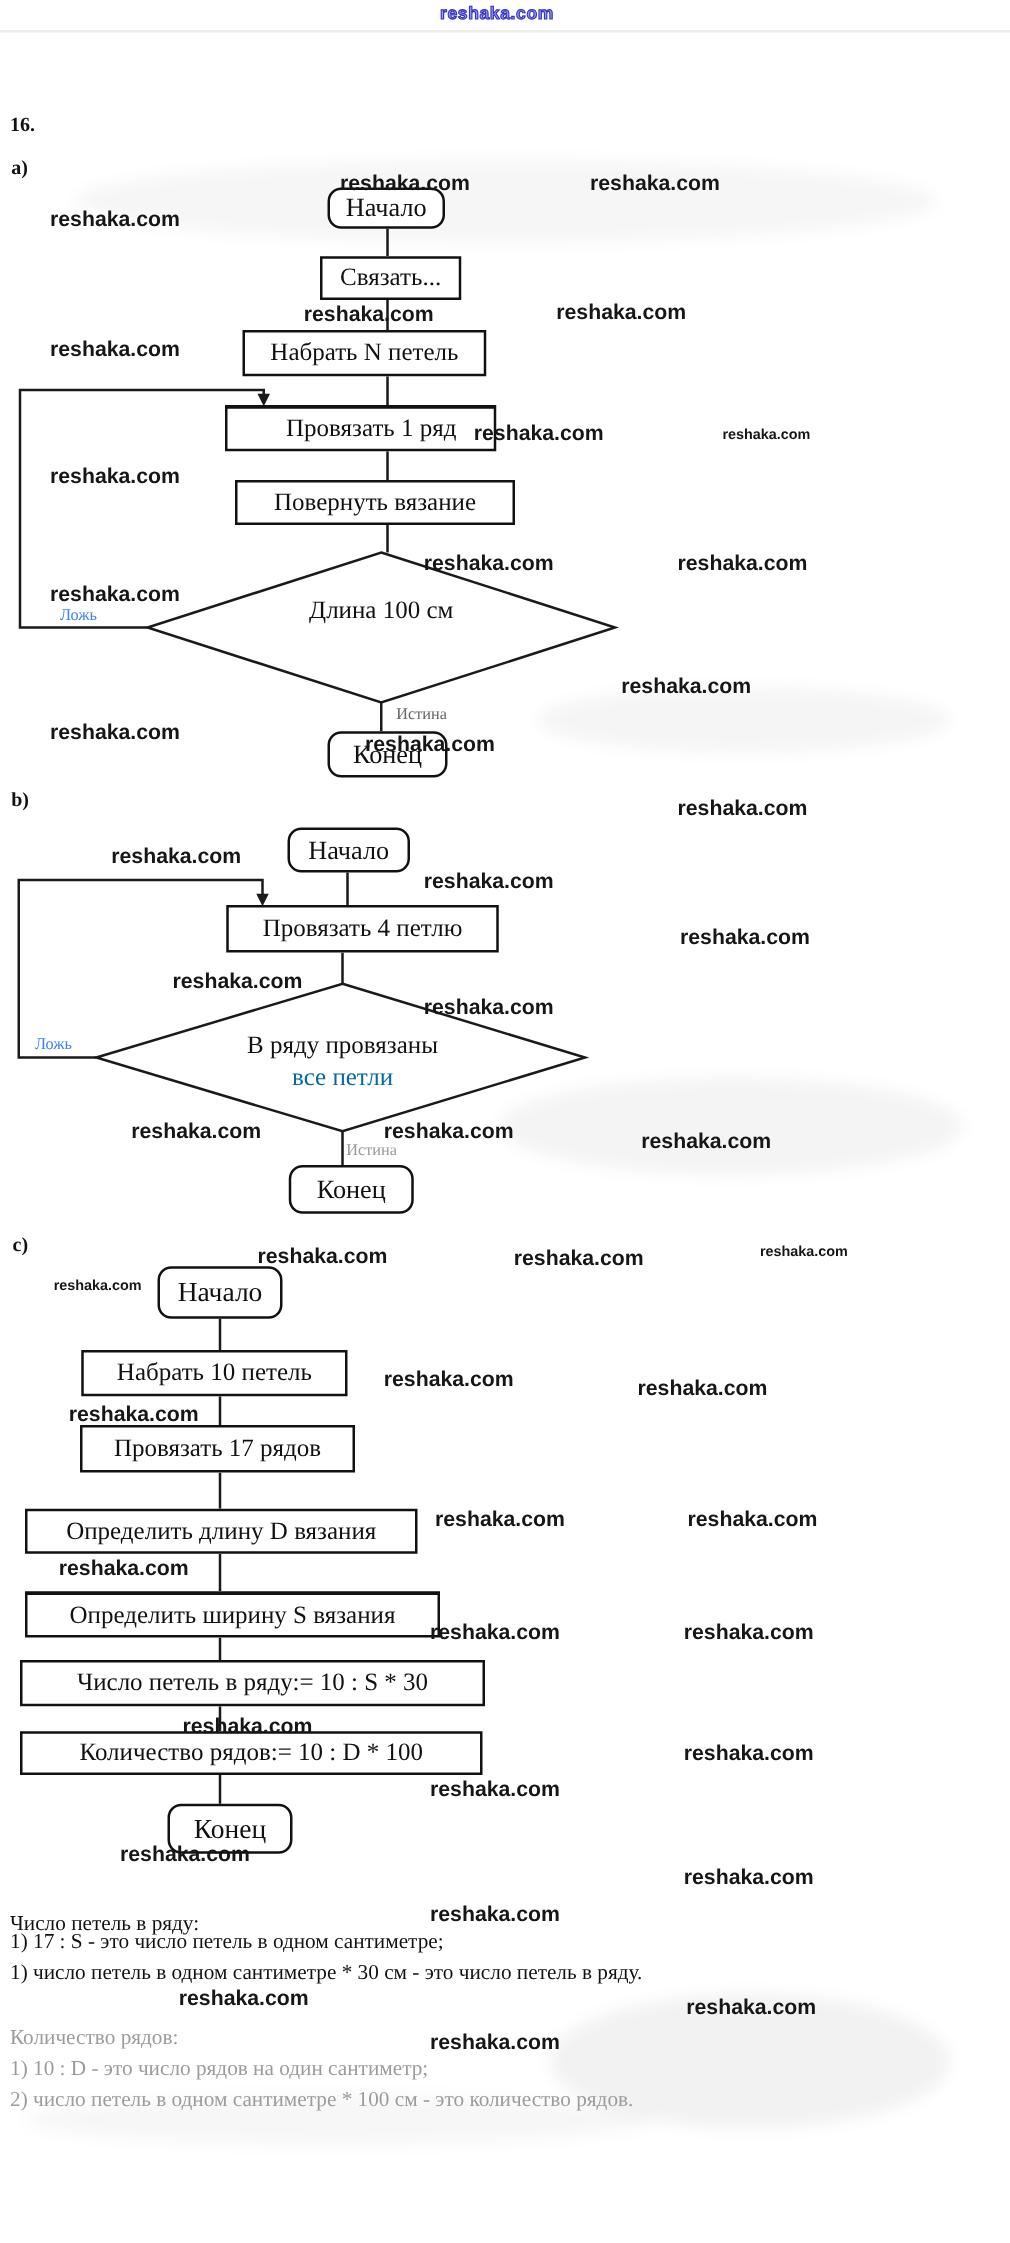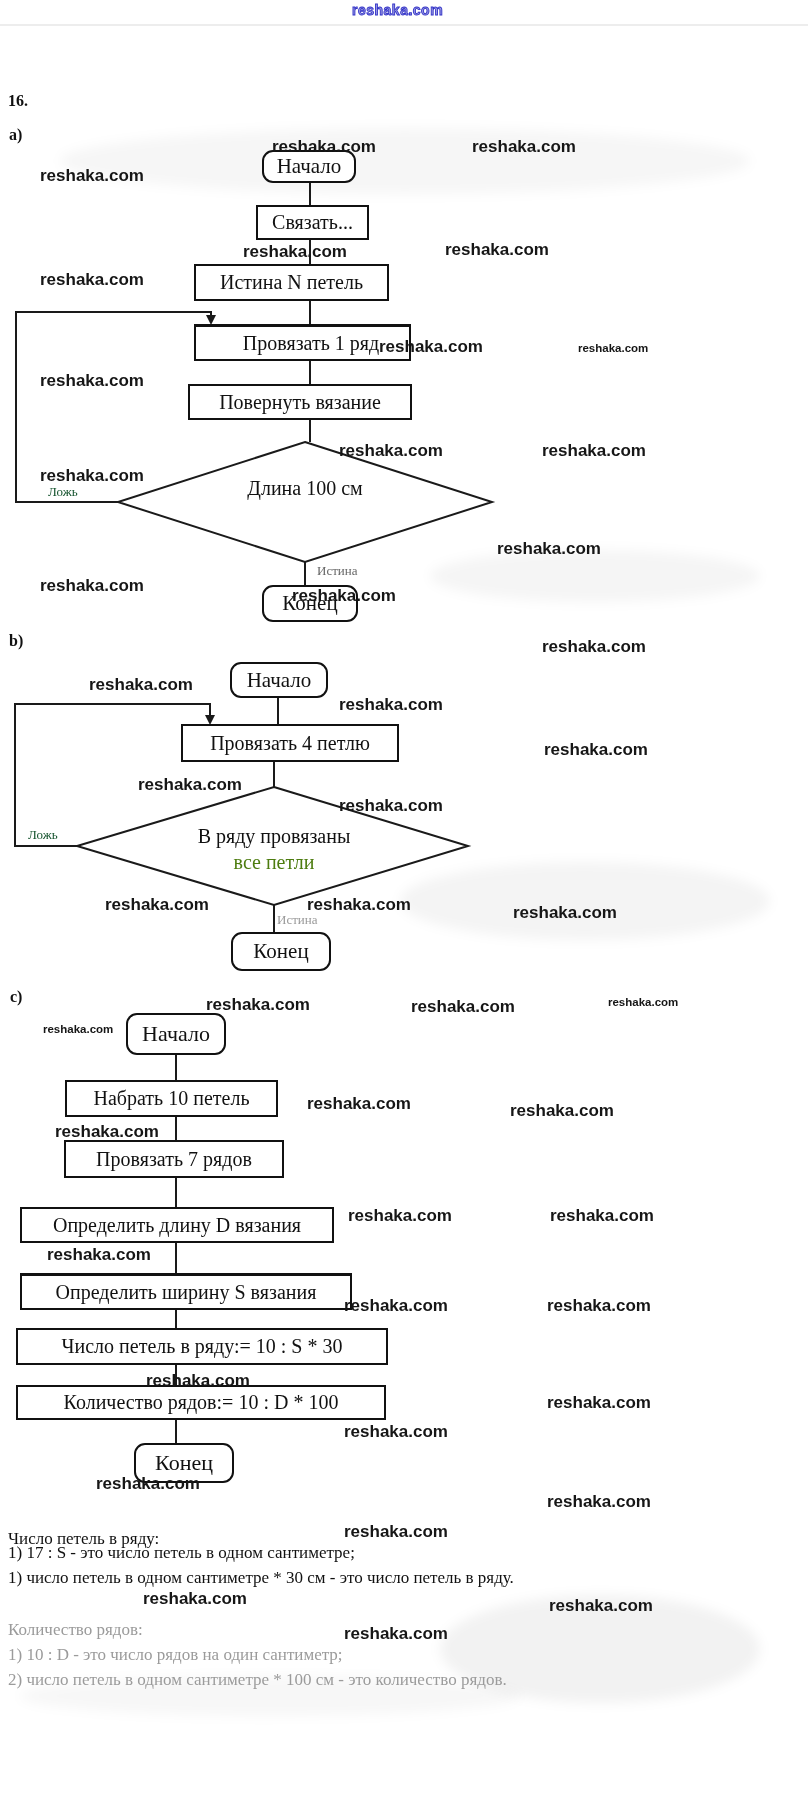--- a/index.html
+++ b/index.html
@@ -12,21 +12,21 @@
         font-size:17px;color:#161616;white-space:nowrap;z-index:3;line-height:1;}
   .wm.sm{font-size:11.5px;font-weight:600;}
   .seclabel{position:absolute;font-weight:bold;font-size:16px;z-index:2;}
   .box{position:absolute;box-sizing:border-box;background:#fff;border:2px solid #111;
         display:flex;align-items:center;justify-content:center;text-align:center;
         font-size:20px;line-height:1.05;z-index:2;white-space:nowrap;}
   .box.thick{border-width:2.5px;}
   .box.topthick{border-top-width:3.5px;}
   .box.round{border-radius:11px;border-width:2.5px;font-size:21px;}
   .dtext{position:absolute;z-index:2;text-align:center;font-size:20px;white-space:nowrap;}
-  .branch{position:absolute;z-index:2;font-size:13px;color:#14532d;white-space:nowrap;}
+  .branch{position:absolute;z-index:2;font-size:13px;color:#3b82f6;white-space:nowrap;}
   .svglayer{position:absolute;left:0;top:0;z-index:1;}
   .blob{position:absolute;z-index:0;filter:blur(6px);border-radius:50%;}
   .expl{position:absolute;left:8px;font-size:17px;white-space:nowrap;z-index:2;}
   .faded{color:#9b9b9b;}
 </style>
 </head>
 <body>
 
 <div class="page">
 
@@ -58,39 +58,39 @@
     </g>
   </svg>
 
   <div class="seclabel" style="left:8px;top:92px;">16.</div>
   <div class="seclabel" style="left:9px;top:126px;">a)</div>
   <div class="seclabel" style="left:9px;top:632px;">b)</div>
   <div class="seclabel" style="left:10px;top:988px;">c)</div>
 
   <div class="box round" style="left:262px;top:150px;width:94px;height:33px;">Начало</div>
   <div class="box" style="left:256px;top:205px;width:113px;height:35px;">Связать...</div>
-  <div class="box thick" style="left:194px;top:264px;width:195px;height:37px;">Истина N петель</div>
-  <div class="box thick topthick" style="left:194px;top:324px;width:217px;height:37px;padding-left:17px;">Провязать 1 ряд</div>
+  <div class="box thick" style="left:194px;top:264px;width:195px;height:37px;">Набрать N петель</div>
+  <div class="box thick topthick" style="left:180px;top:324px;width:217px;height:37px;padding-left:17px;">Провязать 1 ряд</div>
   <div class="box" style="left:188px;top:384px;width:224px;height:36px;">Повернуть вязание</div>
   <div class="dtext" style="left:165px;top:477px;width:280px;">Длина 100 см</div>
   <div class="branch" style="left:48px;top:484px;">Ложь</div>
   <div class="branch" style="left:317px;top:563px;color:#666;">Истина</div>
   <div class="box round" style="left:262px;top:585px;width:96px;height:37px;">Конец</div>
 
   <div class="box round" style="left:230px;top:662px;width:98px;height:36px;">Начало</div>
   <div class="box thick" style="left:181px;top:724px;width:218px;height:38px;">Провязать 4 петлю</div>
   <div class="dtext" style="left:134px;top:825px;width:280px;">В ряду провязаны</div>
-  <div class="dtext" style="left:134px;top:851px;width:280px;color:#4d7c0f;">все петли</div>
+  <div class="dtext" style="left:134px;top:851px;width:280px;color:#0369a1;">все петли</div>
   <div class="branch" style="left:28px;top:827px;">Ложь</div>
   <div class="branch" style="left:277px;top:912px;color:#999;">Истина</div>
   <div class="box round" style="left:231px;top:932px;width:100px;height:39px;">Конец</div>
 
   <div class="box round" style="left:126px;top:1013px;width:100px;height:42px;font-size:22px;">Начало</div>
   <div class="box thick" style="left:65px;top:1080px;width:213px;height:37px;">Набрать 10 петель</div>
-  <div class="box thick" style="left:64px;top:1140px;width:220px;height:38px;">Провязать 7 рядов</div>
+  <div class="box thick" style="left:64px;top:1140px;width:220px;height:38px;">Провязать 17 рядов</div>
   <div class="box thick topthick" style="left:20px;top:1273px;width:332px;height:37px;">Определить ширину S вязания</div>
   <div class="box" style="left:20px;top:1207px;width:314px;height:36px;">Определить длину D вязания</div>
   <div class="box thick" style="left:16px;top:1328px;width:372px;height:37px;">Число петель в ряду:= 10 : S * 30</div>
   <div class="box" style="left:16px;top:1385px;width:370px;height:35px;">Количество рядов:= 10 : D * 100</div>
   <div class="box round" style="left:134px;top:1443px;width:100px;height:40px;font-size:22px;">Конец</div>
 
   <div class="expl" style="top:1529px;">Число петель в ряду:</div>
   <div class="expl" style="top:1543px;">1) 17 : S - это число петель в одном сантиметре;</div>
   <div class="expl" style="top:1568px;">1) число петель в одном сантиметре * 30 см - это число петель в ряду.</div>
   <div class="expl faded" style="top:1620px;">Количество рядов:</div>

